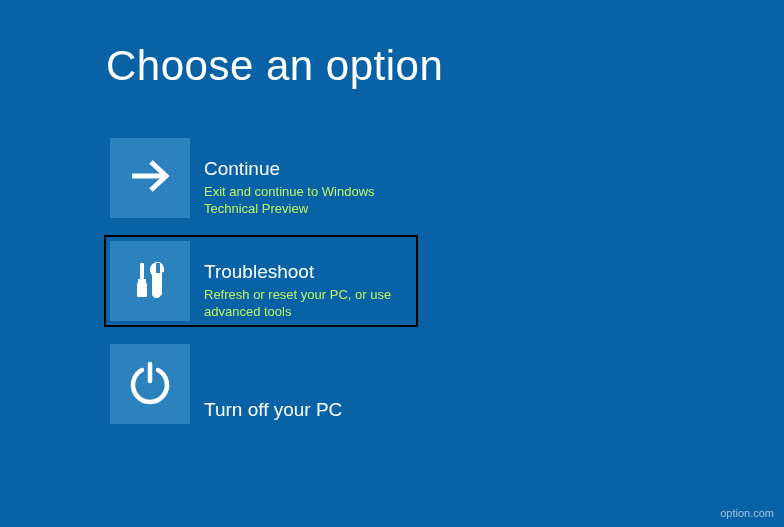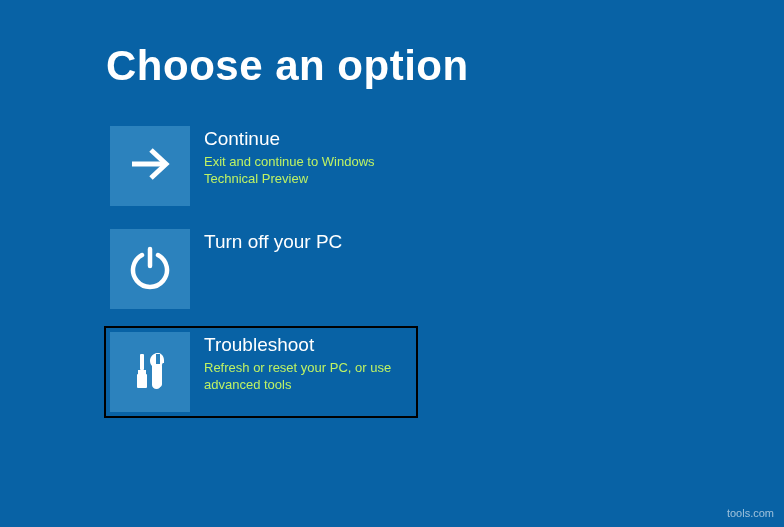--- a/index.html
+++ b/index.html
@@ -15,27 +15,27 @@
       color: #ffffff;
       overflow: hidden;
       position: relative;
     }
     .container {
       padding-top: 42px;
       padding-left: 106px;
     }
     .page-title {
       font-size: 42px;
-      font-weight: 700;
-      margin-bottom: 32px;
+      font-weight: 400;
+      margin-bottom: 44px;
       letter-spacing: 0.5px;
     }
     .option-tile {
       display: flex;
-      align-items: flex-start;
+      align-items: flex-end;
       width: 310px;
       cursor: pointer;
       padding: 4px;
       margin-bottom: 15px;
     }
     .option-tile.highlighted {
       outline: 2px solid #000000;
       outline-offset: 0px;
     }
     .tile-icon {
@@ -89,37 +89,20 @@
           </g>
         </svg>
       </span>
     </div>
     <div class="tile-text">
       <div class="tile-title">Continue</div>
       <div class="tile-subtitle">Exit and continue to Windows Technical Preview</div>
     </div>
   </div>
 
-  <div class="option-tile">
-    <div class="tile-icon">
-      <span>
-        <svg width="50" height="50" viewBox="0 0 50 50">
-          <g stroke="#ffffff" stroke-width="4.5" fill="none" stroke-linecap="round">
-            <path d="M 17 13 A 17 17 0 1 0 33 13"></path>
-            <line x1="25" y1="7" x2="25" y2="24"></line>
-          </g>
-        </svg>
-      </span>
-    </div>
-    <div class="tile-text">
-      <div class="tile-title">Turn off your PC</div>
-      <div class="tile-subtitle"></div>
-    </div>
-  </div>
-
   <div class="option-tile highlighted">
     <div class="tile-icon">
       <span>
         <svg width="50" height="50" viewBox="0 0 50 50">
           <g fill="#ffffff">
 
             <rect x="15" y="9" width="4" height="16" rx="1"></rect>
             <rect x="13" y="25" width="8" height="4"></rect>
             <rect x="12" y="29" width="10" height="14" rx="1"></rect>
 
@@ -129,15 +112,32 @@
             <rect x="31" y="9" width="4" height="10" fill="#2c82bd"></rect>
           </g>
         </svg>
       </span>
     </div>
     <div class="tile-text">
       <div class="tile-title">Troubleshoot</div>
       <div class="tile-subtitle">Refresh or reset your PC, or use advanced tools</div>
     </div>
   </div>
+
+  <div class="option-tile">
+    <div class="tile-icon">
+      <span>
+        <svg width="50" height="50" viewBox="0 0 50 50">
+          <g stroke="#ffffff" stroke-width="4.5" fill="none" stroke-linecap="round">
+            <path d="M 17 13 A 17 17 0 1 0 33 13"></path>
+            <line x1="25" y1="7" x2="25" y2="24"></line>
+          </g>
+        </svg>
+      </span>
+    </div>
+    <div class="tile-text">
+      <div class="tile-title">Turn off your PC</div>
+      <div class="tile-subtitle"></div>
+    </div>
+  </div>
 </div>
 
-<div class="watermark">tools.com</div>
+<div class="watermark">option.com</div>
 
 </body></html>

